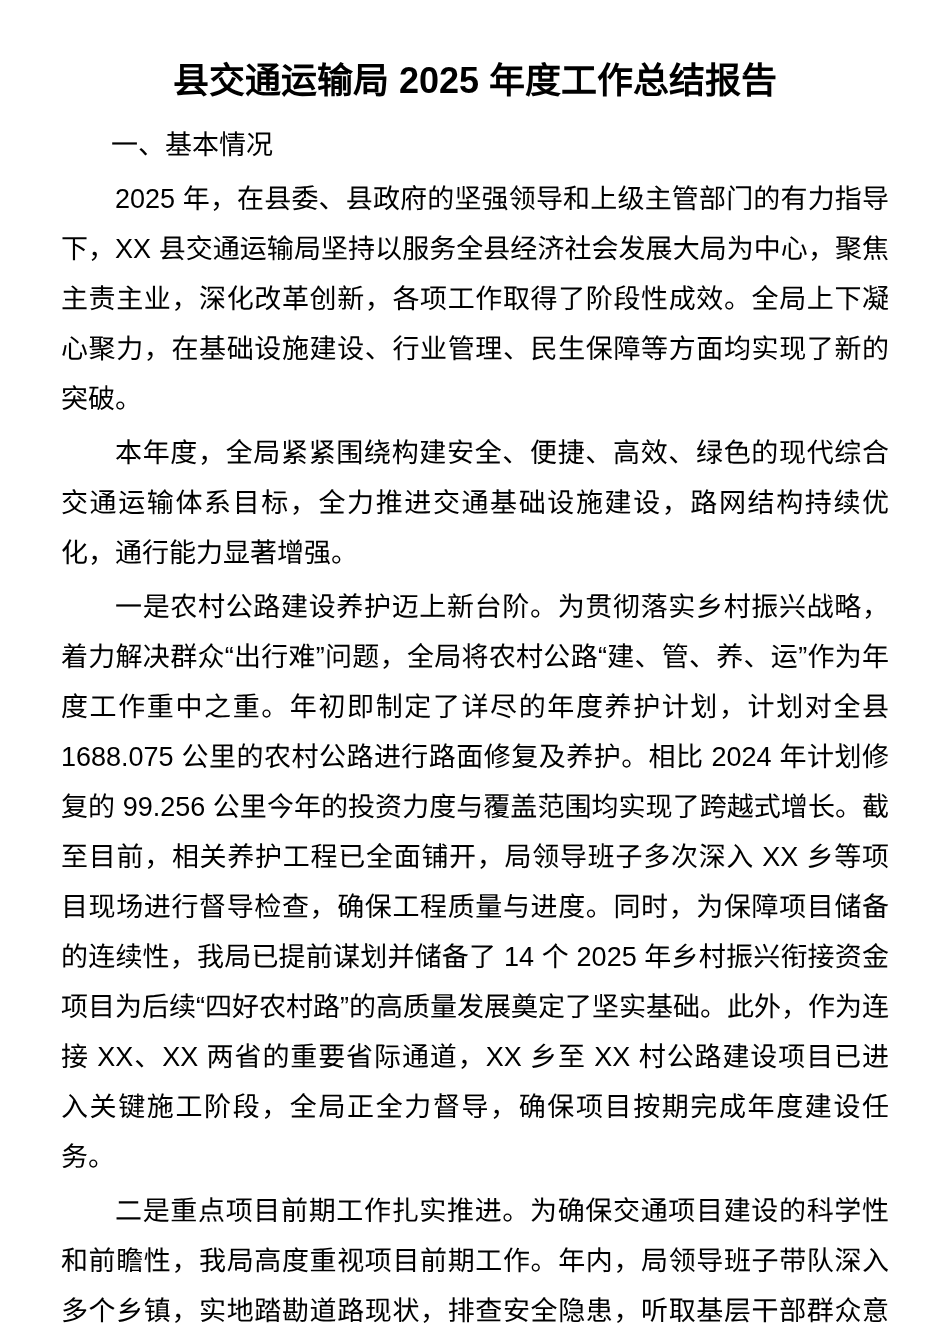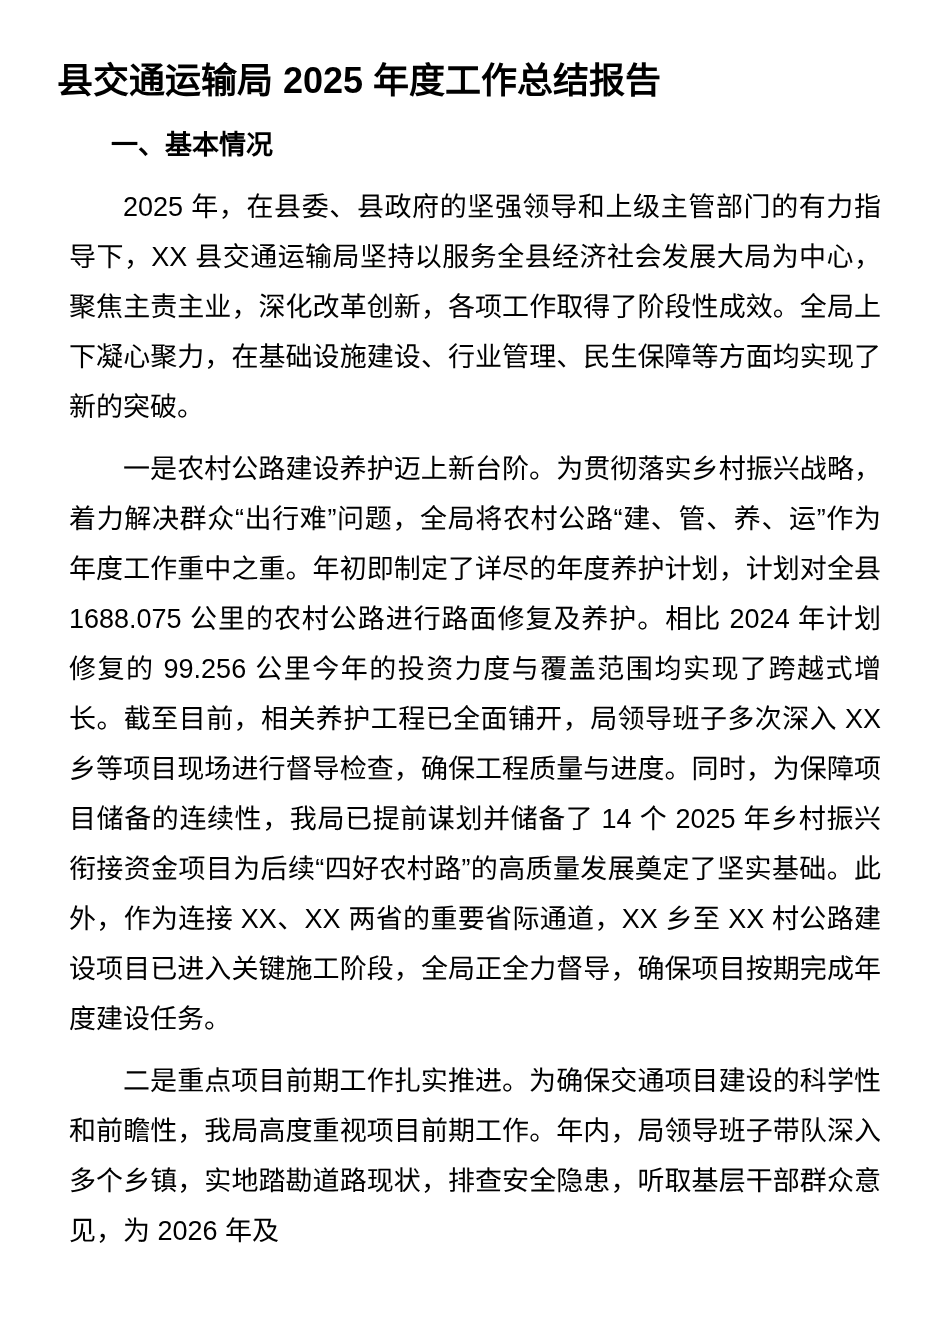--- a/index.html
+++ b/index.html
@@ -18,56 +18,58 @@
     box-sizing: border-box;
     width: 950px;
     height: 1344px;
     padding: 54px 57px 0 57px;
     background: #ffffff;
   }
   .doc-title {
     font-size: 36px;
     font-weight: 700;
     line-height: 54px;
+    text-align: center;
     text-indent: 0;
     margin: 0 0 12px 0;
   }
   .doc-heading {
     font-size: 27px;
-    font-weight: 700;
+    font-weight: 400;
     line-height: 50px;
     text-indent: 2em;
     margin: 0;
   }
   .doc-subheading {
     font-size: 27px;
     font-weight: 700;
     line-height: 50px;
     text-indent: 2em;
     margin: 0;
   }
   .doc-paragraph {
     font-size: 27px;
     font-weight: 400;
     line-height: 50px;
     text-indent: 2em;
-    margin: 12px;
+    margin: 4px;
     text-align: justify;
   }
 </style>
 </head>
 <body>
 
 <div class="page">
 
   <h1 class="doc-title">县交通运输局 2025 年度工作总结报告</h1>
 
   <h2 class="doc-heading">一、基本情况</h2>
 
   <p class="doc-paragraph">2025 年，在县委、县政府的坚强领导和上级主管部门的有力指导下，XX 县交通运输局坚持以服务全县经济社会发展大局为中心，聚焦主责主业，深化改革创新，各项工作取得了阶段性成效。全局上下凝心聚力，在基础设施建设、行业管理、民生保障等方面均实现了新的突破。</p>
 
 
+  <p class="doc-paragraph">本年度，全局紧紧围绕构建安全、便捷、高效、绿色的现代综合交通运输体系目标，全力推进交通基础设施建设，路网结构持续优化，通行能力显著增强。</p>
 
   <p class="doc-paragraph">一是农村公路建设养护迈上新台阶。为贯彻落实乡村振兴战略，着力解决群众“出行难”问题，全局将农村公路“建、管、养、运”作为年度工作重中之重。年初即制定了详尽的年度养护计划，计划对全县 1688.075 公里的农村公路进行路面修复及养护。相比 2024 年计划修复的 99.256 公里今年的投资力度与覆盖范围均实现了跨越式增长。截至目前，相关养护工程已全面铺开，局领导班子多次深入 XX 乡等项目现场进行督导检查，确保工程质量与进度。同时，为保障项目储备的连续性，我局已提前谋划并储备了 14 个 2025 年乡村振兴衔接资金项目为后续“四好农村路”的高质量发展奠定了坚实基础。此外，作为连接 XX、XX 两省的重要省际通道，XX 乡至 XX 村公路建设项目已进入关键施工阶段，全局正全力督导，确保项目按期完成年度建设任务。</p>
 
   <p class="doc-paragraph">二是重点项目前期工作扎实推进。为确保交通项目建设的科学性和前瞻性，我局高度重视项目前期工作。年内，局领导班子带队深入多个乡镇，实地踏勘道路现状，排查安全隐患，听取基层干部群众意见，为 2026 年及</p>
 
 </div>
 
 </body></html>

